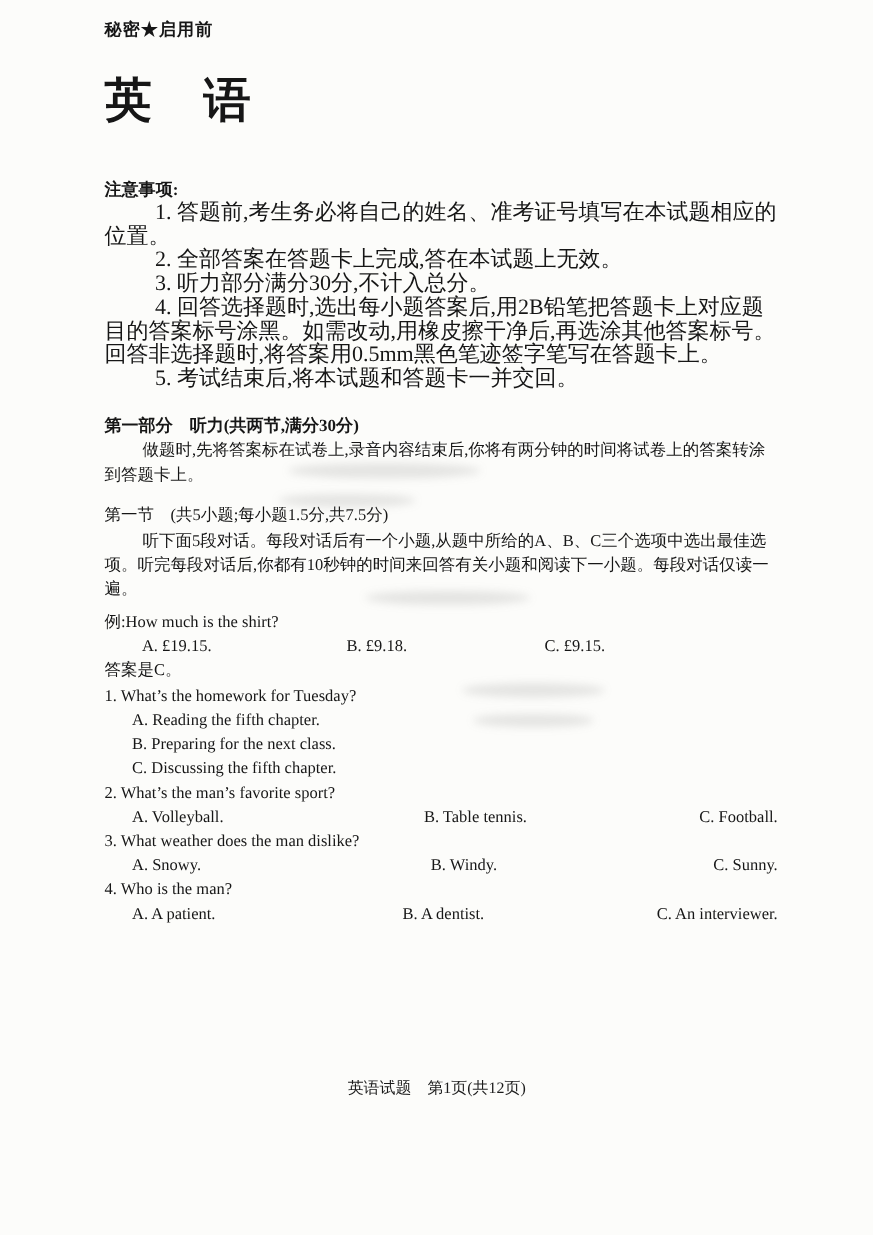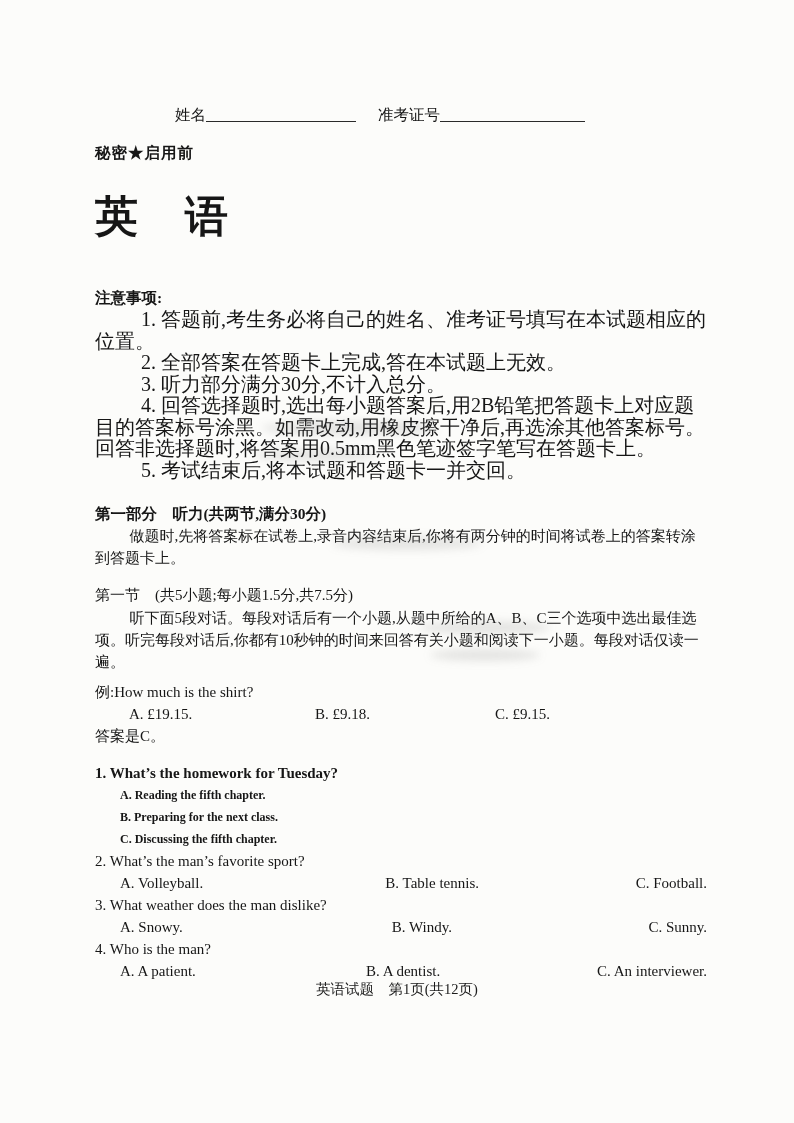--- a/index.html
+++ b/index.html
@@ -83,23 +83,23 @@
     padding-left: 34px;
     font-size: 15px;
     line-height: 22px;
   }
   .options-row.q { padding-left: 25px; justify-content: space-between; }
   .options-row .col-a { width: 186px; }
   .options-row.q .col-a { width: 195px; }
   .options-row .col-b { width: 180px; }
   .answer-line { font-size: 15px; line-height: 22px; }
   .q-block { margin-top: 0; }
-  .q-block.first { margin-top: 15px; font-weight: bold; }
+  .q-block.first { margin-top: 1px; }
   .question { font-size: 15px; line-height: 22px; }
-  .opt-stack { padding-left: 25px; font-size: 12px; line-height: 22px; }
+  .opt-stack { padding-left: 25px; font-size: 15px; line-height: 22px; }
   .footer {
     position: absolute;
     top: 980px;
     left: 0;
     width: 100%;
     text-align: center;
     font-size: 14.5px;
     color: #1b1b1b;
   }
   
@@ -116,23 +116,20 @@
   .s4 { left: 420px; top: 621px; width: 130px; height: 13px; }
   .s5 { left: 430px; top: 649px; width: 110px; height: 12px; }
 </style>
 </head>
 <body>
 
 <div class="page">
 
   <div class="content">
 
-    <div class="name-row">
-      <span>姓名</span><span class="blank-line"></span><span class="gap"></span><span>准考证号</span><span class="blank-line short"></span>
-    </div>
 
     <div class="secrecy">秘密★启用前</div>
 
     <h1 class="title">英　语</h1>
 
     <div class="notices-heading">注意事项:</div>
     <p class="notice">1. 答题前,考生务必将自己的姓名、准考证号填写在本试题相应的位置。</p>
     <p class="notice">2. 全部答案在答题卡上完成,答在本试题上无效。</p>
     <p class="notice">3. 听力部分满分30分,不计入总分。</p>
     <p class="notice">4. 回答选择题时,选出每小题答案后,用2B铅笔把答题卡上对应题目的答案标号涂黑。如需改动,用橡皮擦干净后,再选涂其他答案标号。回答非选择题时,将答案用0.5mm黑色笔迹签字笔写在答题卡上。</p>

